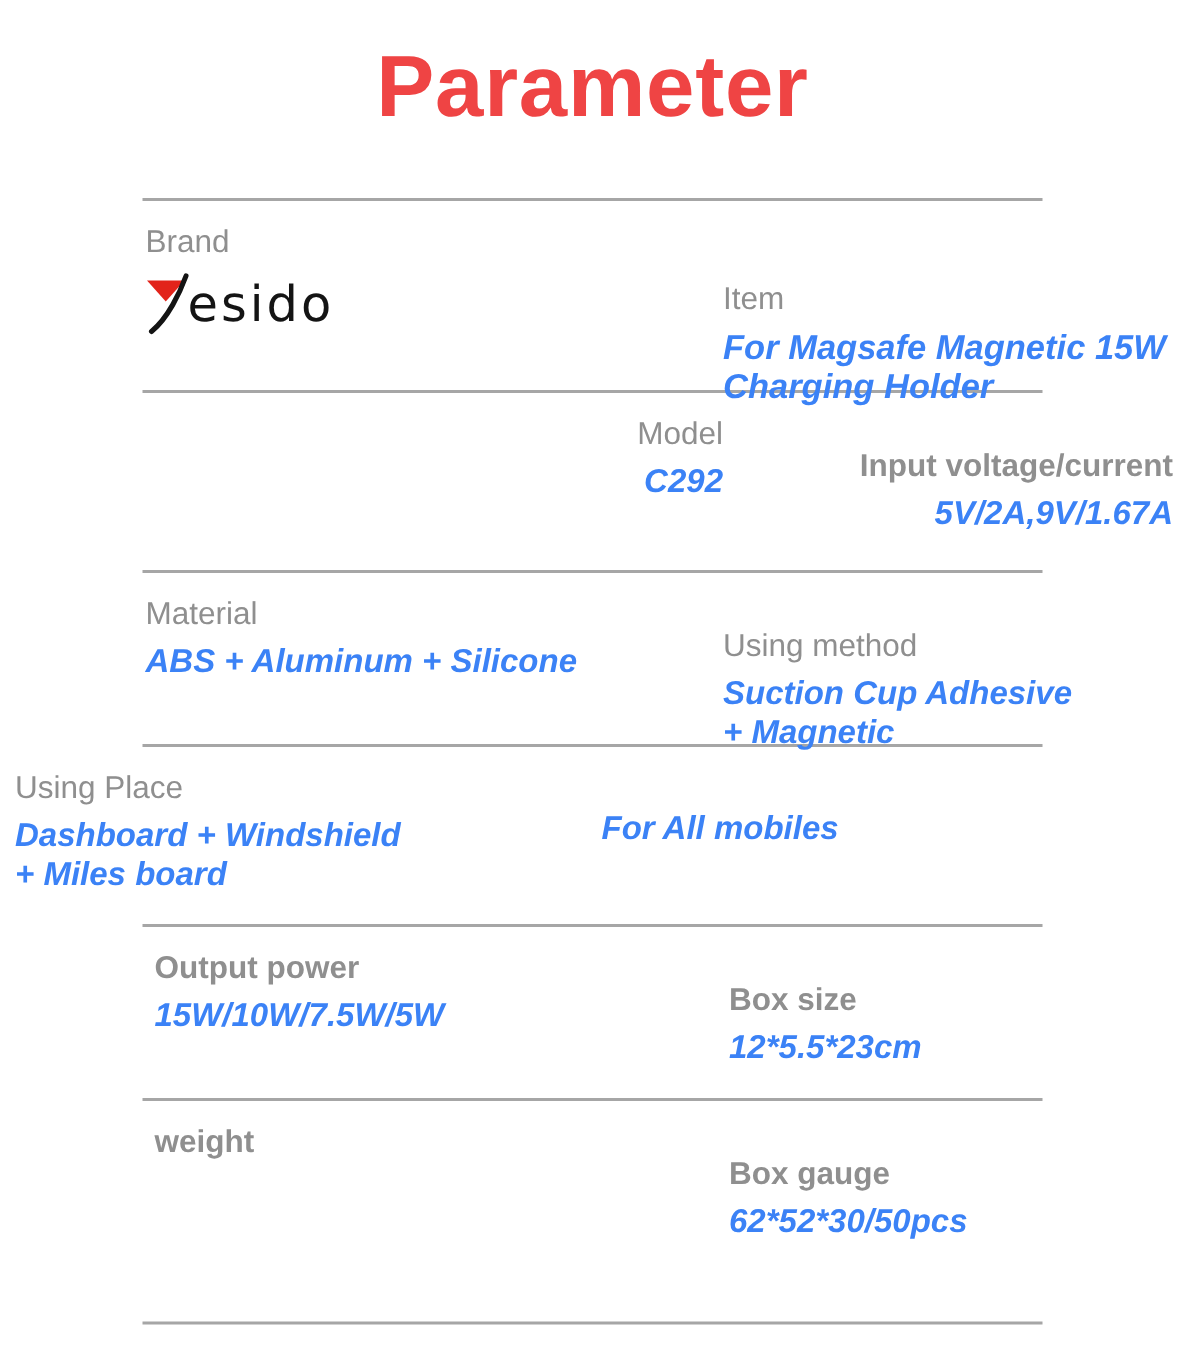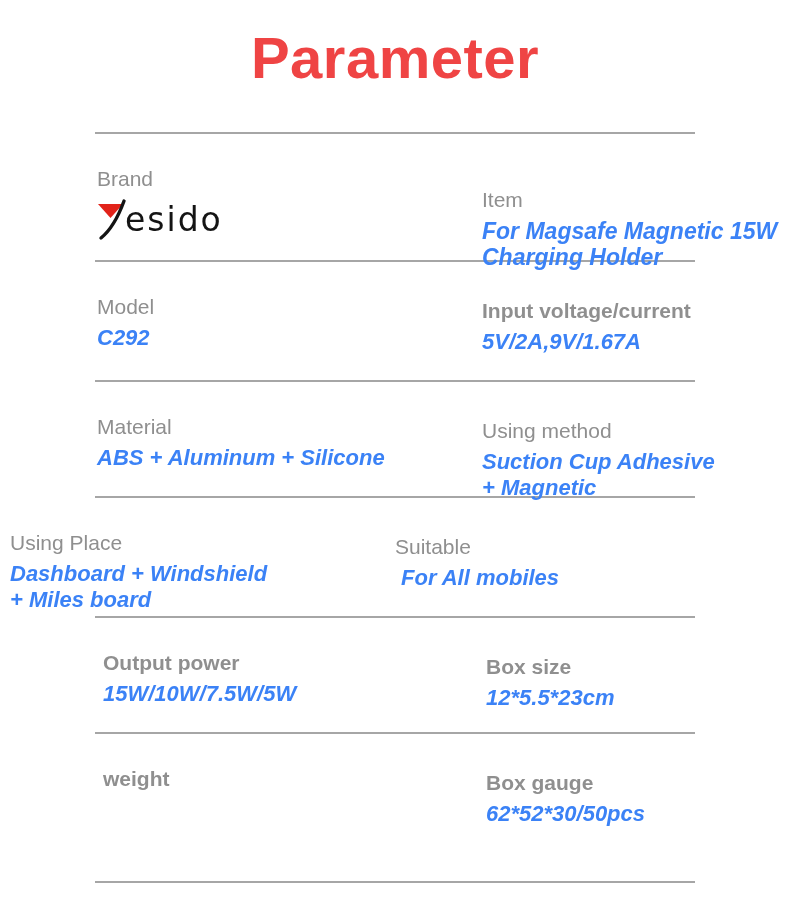--- a/index.html
+++ b/index.html
@@ -24,29 +24,29 @@
     margin:0 95px;
     width:600px;
     border-top:2px solid #a6a6a6;
   }
   .spec-row {
     display:flex;
     box-sizing:border-box;
     border-bottom:2px solid #a6a6a6;
   }
   .spec-row:nth-child(1){ height:128px; }
-  .spec-row:nth-child(2){ height:120px; }
+  .spec-row:nth-child(2){ height:120px;text-align:right; }
   .spec-row:nth-child(3){ height:116px; }
   .spec-row:nth-child(4){ height:120px;justify-content:flex-end; }
   .spec-row:nth-child(5){ height:116px; }
   .spec-row:nth-child(6){ height:149px; }
   .cell-left {
     box-sizing:border-box;
     width:387px;
-    padding:32px 0 0 2px;
+    padding:15px 0 0 2px;
     flex:0 0 auto;
   }
   .cell-right {
     box-sizing:border-box;
     width:300px;
     padding-top:36px;
     flex:0 0 auto;
     overflow:visible;
   }
   .spec-row:nth-child(1) .cell-right { padding-top:53px; }
@@ -119,21 +119,20 @@
     </div>
   </div>
 
   <div class="spec-row">
     <div class="cell-left">
       <div class="spec-label">Using Place</div>
       <div class="spec-value">Dashboard + Windshield
 + Miles board</div>
     </div>
     <div class="cell-right">
-      <div class="spec-label">Suitable</div>
       <div class="spec-value value-indent">For All mobiles</div>
     </div>
   </div>
 
   <div class="spec-row">
     <div class="cell-left">
       <div class="spec-label label-bold">Output power</div>
       <div class="spec-value">15W/10W/7.5W/5W</div>
     </div>
     <div class="cell-right">

